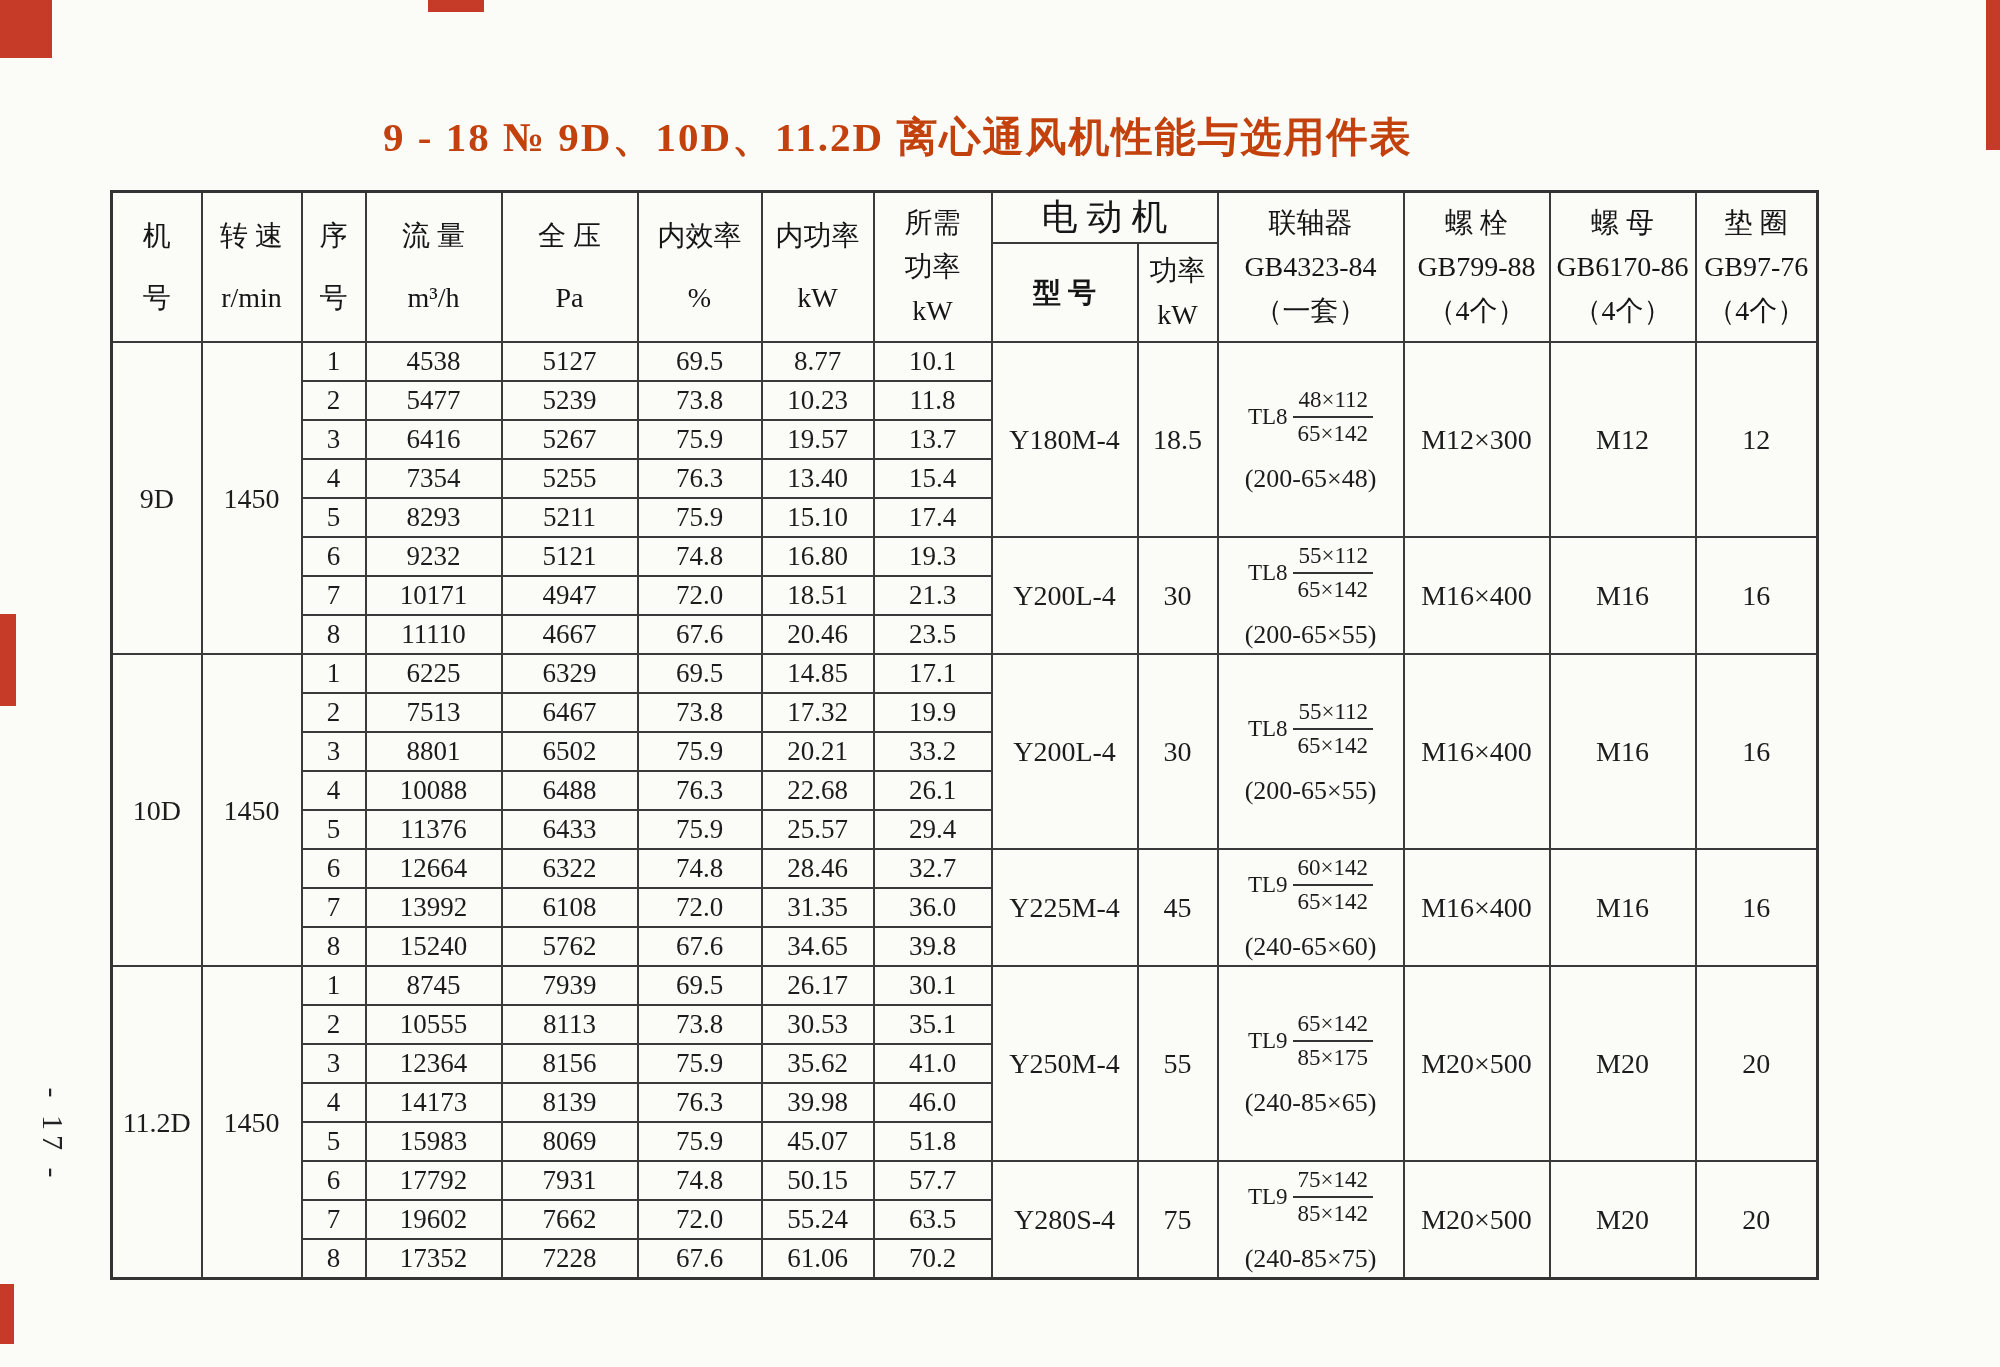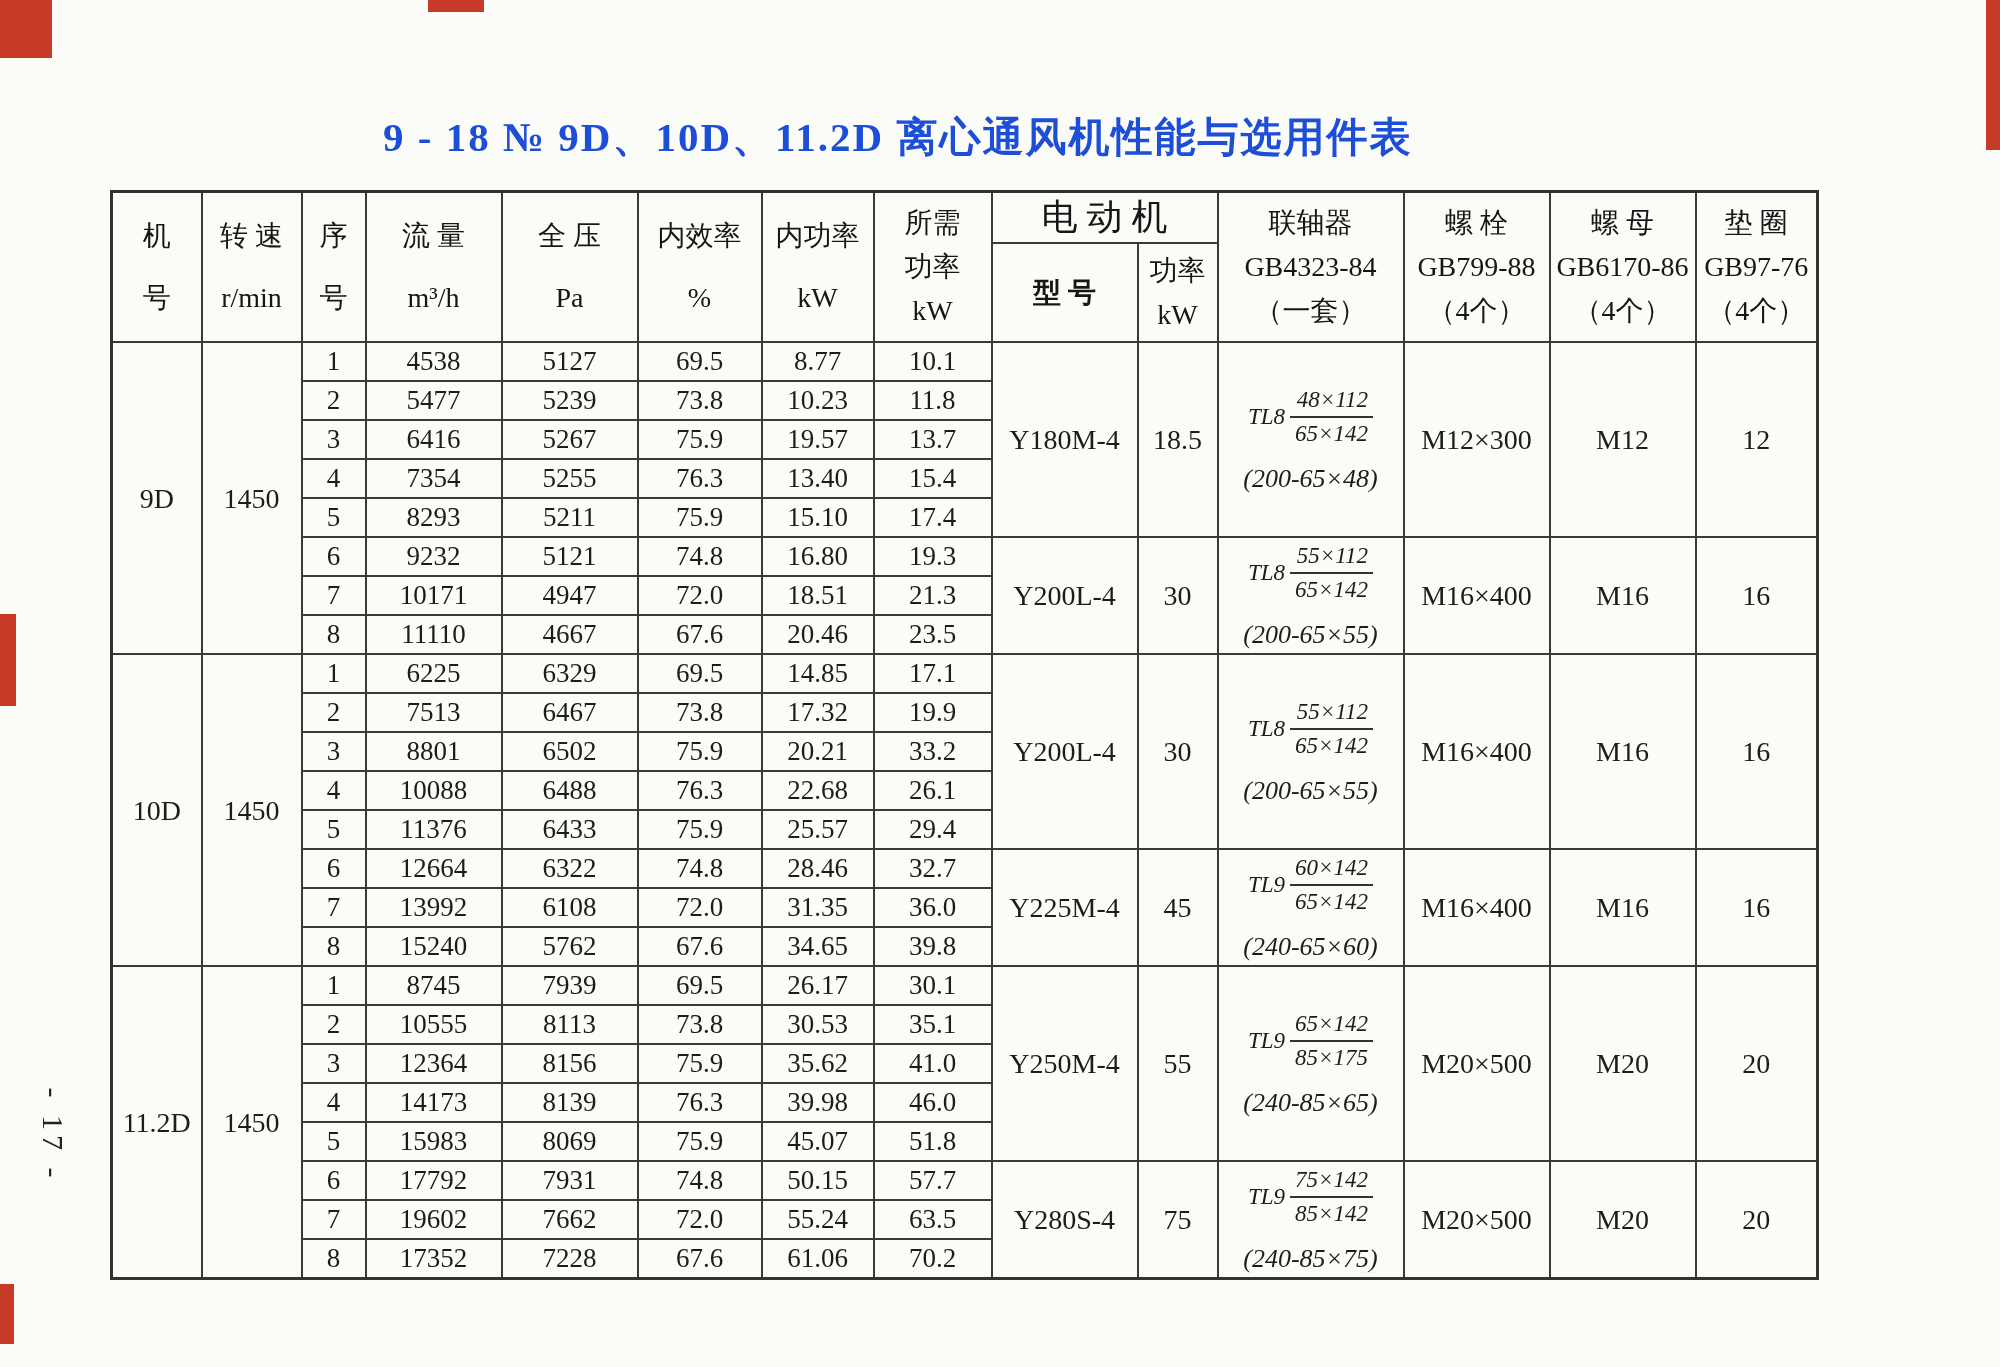--- a/index.html
+++ b/index.html
@@ -17,21 +17,21 @@
   .mark { position: absolute; background: #c53b28; }
   .m1 { left: 0; top: 0; width: 52px; height: 58px; }
   .m2 { left: 428px; top: 0; width: 56px; height: 12px; }
   .m3 { left: 1986px; top: 0; width: 14px; height: 150px; }
   .m4 { left: 0; top: 614px; width: 16px; height: 92px; }
   .m5 { left: 0; top: 1284px; width: 14px; height: 60px; }
 
   .title {
     position: absolute; left: 383px; top: 110px;
     font-size: 41px; font-weight: bold; letter-spacing: 2px;
-    color: #1d4ed8; white-space: nowrap;
+    color: #c2410c; white-space: nowrap;
   }
 
   .pagenum {
     position: absolute; left: -12px; top: 1118px; width: 130px;
     text-align: center; font-size: 30px; letter-spacing: 5px;
     color: #222; transform: rotate(90deg);
   }
 
   table.main {
     position: absolute; left: 110px; top: 190px;
@@ -56,21 +56,21 @@
   tbody td {
     border-top: 0; border-bottom: 0;
     font-size: 27px; line-height: 37px;
   }
   tbody tr.gstart td { border-top: 2px solid #3a3a3a; }
   tbody td.sel2 { border-top: 2px solid #3a3a3a; }
   td.num { text-align: right; padding-right: 34px; }
   td.mach { font-size: 28px; }
   td.selc { font-size: 28px; vertical-align: middle; }
 
-  td.coup { line-height: normal; font-style: italic; }
+  td.coup { line-height: normal; }
   .cline { display: flex; align-items: center; justify-content: center; }
   .cpre { font-size: 23px; margin-right: 5px; }
   .frac { display: inline-block; text-align: center; font-size: 23px; }
   .ftop { display: block; border-bottom: 2px solid #333; padding: 0 5px 1px 5px; line-height: 30px; text-align: right; }
   .fbot { display: block; padding: 1px 5px 0 5px; line-height: 30px; }
   .cnote { font-size: 26px; margin-top: 14px; line-height: 32px; }
 </style>
 </head>
 <body>
 

